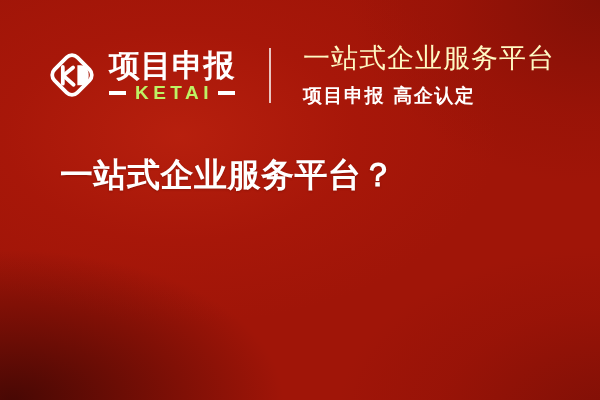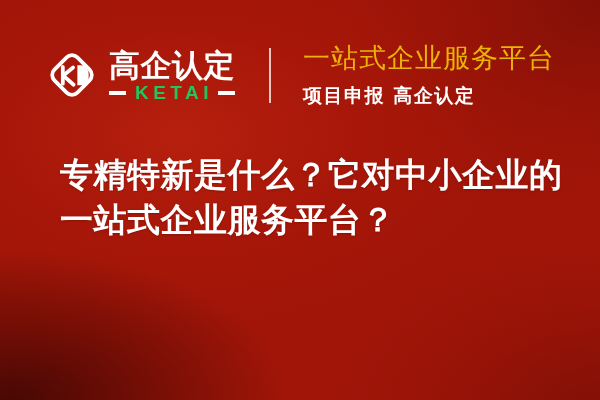--- a/index.html
+++ b/index.html
@@ -111,21 +111,21 @@
     display: block;
     width: 17px;
     height: 4px;
     background: #ffffff;
   }
   .wordmark-en {
     font-family: "Liberation Sans", sans-serif;
     font-size: 19px;
     line-height: 20px;
     font-weight: 700;
-    color: #22c55e;
+    color: #bef264;
     letter-spacing: 4.5px;
     white-space: nowrap;
     text-indent: 4px;
   }
 
   .divider {
     width: 2px;
     height: 55px;
     background: rgba(255, 255, 255, 0.75);
     margin: 0 22px 0 24px;
@@ -135,21 +135,21 @@
   .tagline {
     display: flex;
     flex-direction: column;
     justify-content: center;
   }
   .tagline-main {
     font-family: "DejaVu Sans", "Liberation Sans", sans-serif;
     font-size: 27px;
     line-height: 30px;
     font-weight: 400;
-    color: #eab308;
+    color: #fef9c3;
     letter-spacing: 1px;
     white-space: nowrap;
   }
   .tagline-sub {
     font-family: "DejaVu Serif", "Liberation Serif", serif;
     font-size: 19px;
     line-height: 24px;
     font-weight: 700;
     color: #ffffff;
     letter-spacing: 1.5px;
@@ -193,36 +193,35 @@
 
         <rect x="20" y="20" width="60" height="60" rx="14" ry="14" transform="rotate(45 50 50)" fill="none" stroke="#ffffff" stroke-width="7"></rect>
 
         <path d="M33 35 L33 66" fill="none" stroke="#ffffff" stroke-width="7" stroke-linecap="round"></path>
         <path d="M52 36 L34 51 L53 68" fill="none" stroke="#ffffff" stroke-width="7" stroke-linecap="round" stroke-linejoin="round"></path>
 
         <path d="M60 32 L60 69 L66 69 C76 69 81 62 81 51 C81 40 76 32 66 32 Z" fill="#ffffff"></path>
       </svg>
 
       <div class="wordmark">
-        <div class="wordmark-cn">高企认定</div>
+        <div class="wordmark-cn">项目申报</div>
         <div class="wordmark-en-row">
           <span class="wm-dash"></span>
           <span class="wordmark-en">KETAI</span>
           <span class="wm-dash"></span>
         </div>
       </div>
 
       <div class="divider"></div>
 
       <div class="tagline">
         <div class="tagline-main">一站式企业服务平台</div>
         <div class="tagline-sub">项目申报 高企认定</div>
       </div>
 
     </div>
   </div>
 
   <div class="title-block">
-    <div class="title-line">专精特新是什么？它对中小企业的</div>
     <div class="title-line">一站式企业服务平台？</div>
   </div>
 
 </div>
 
 </body></html>

